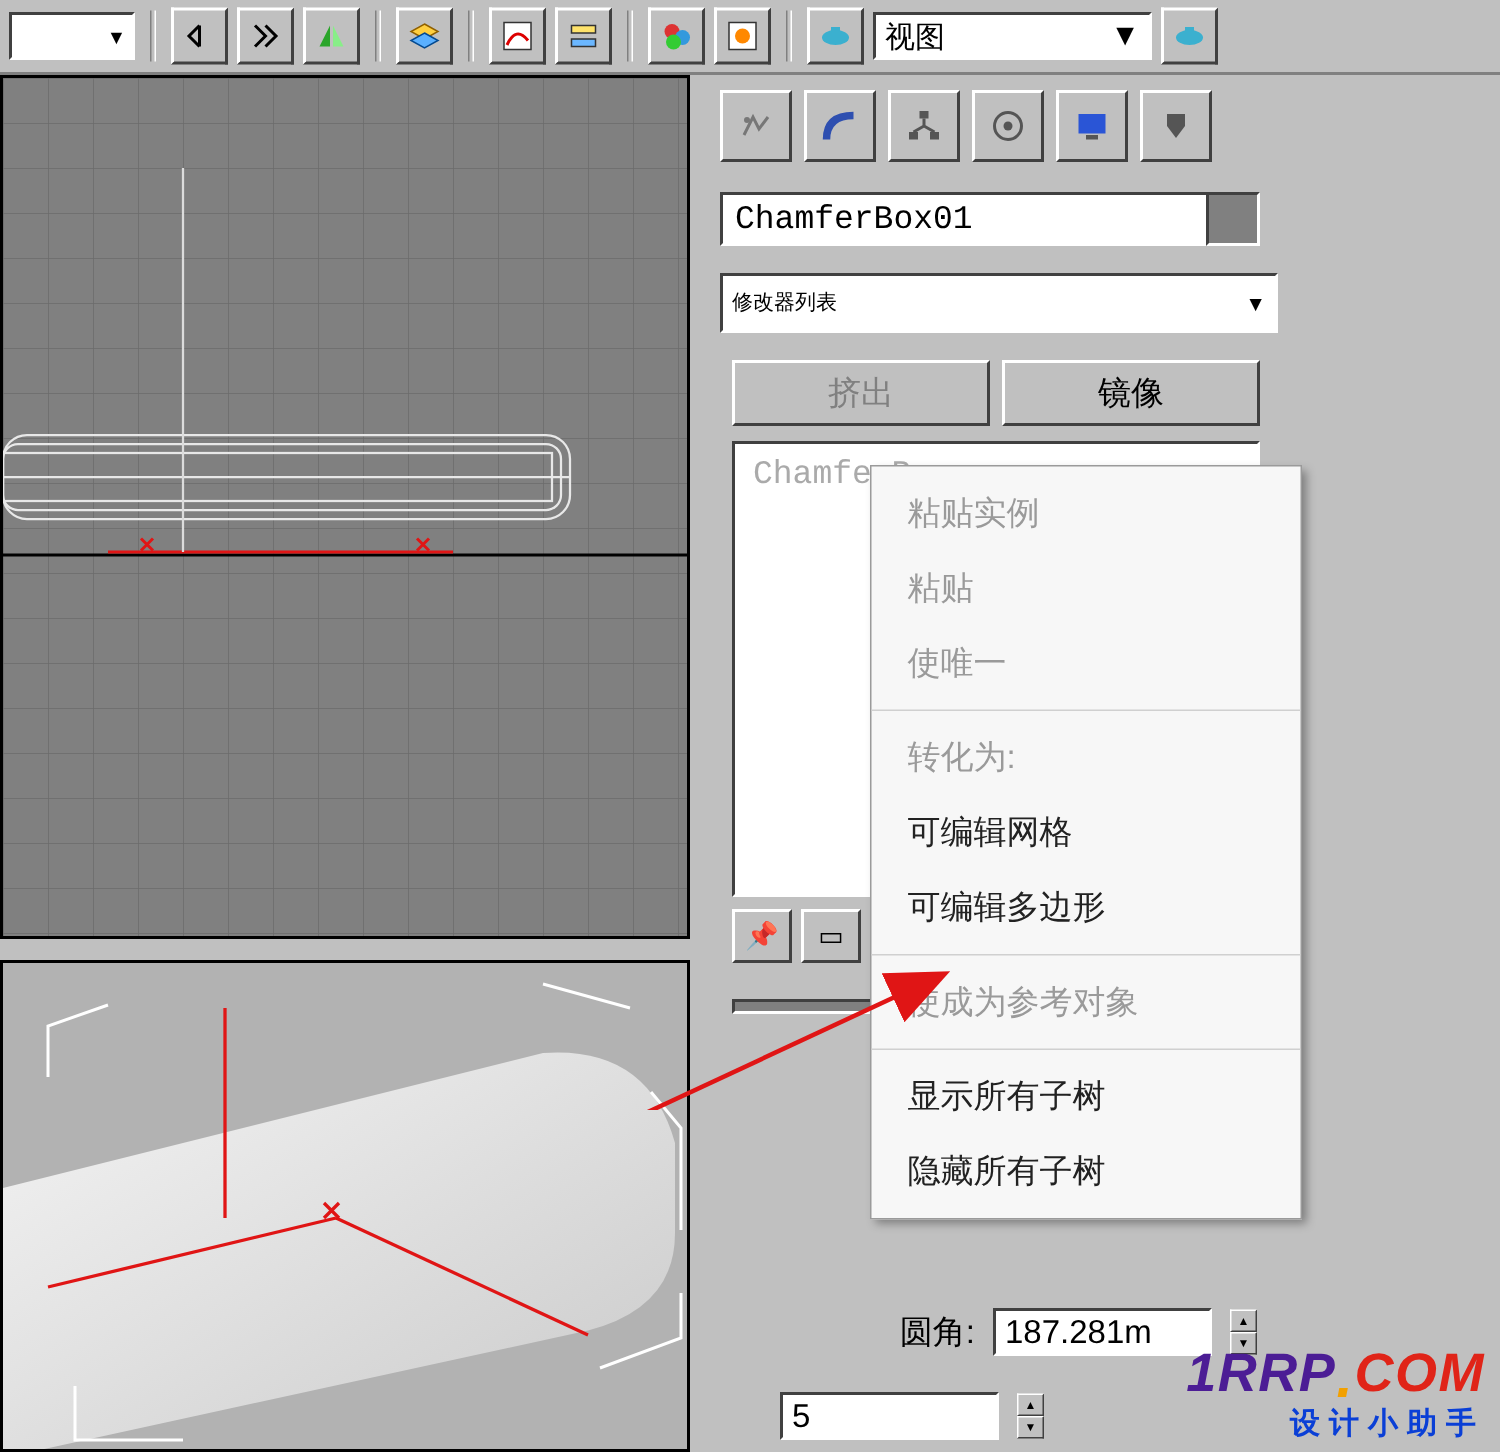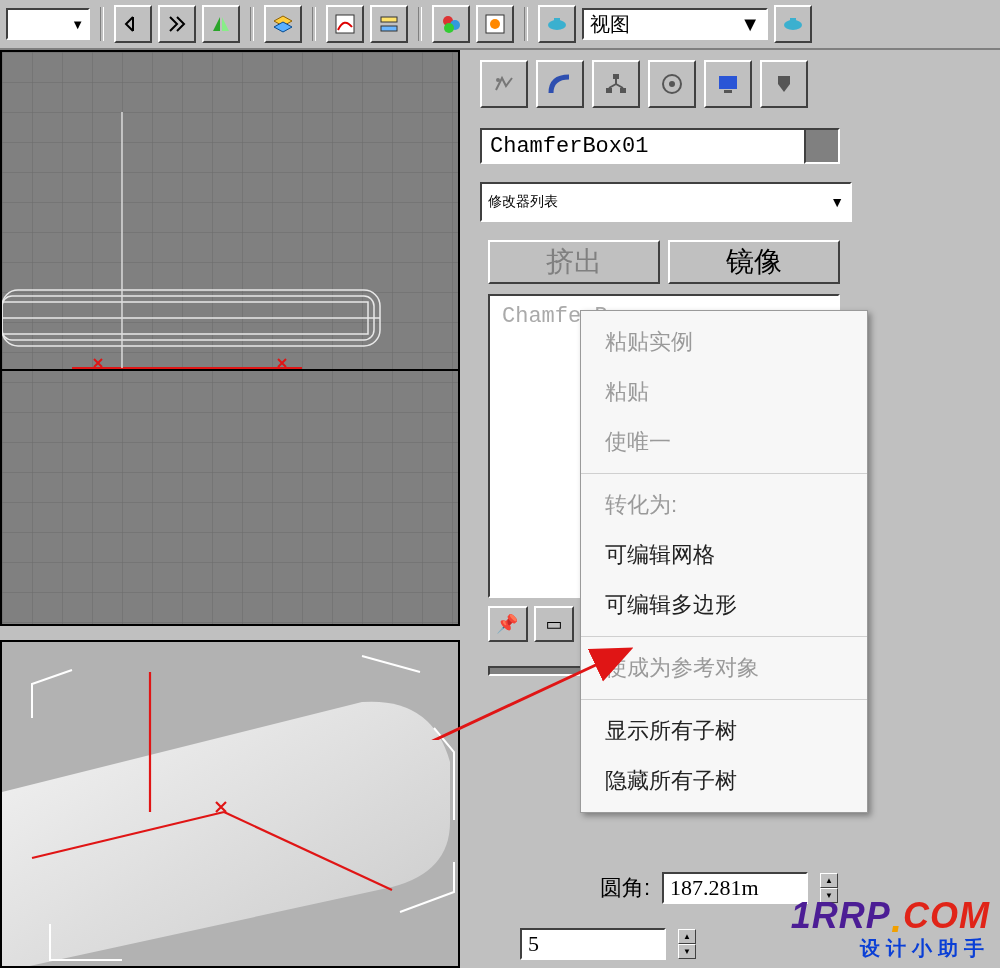--- a/index.html
+++ b/index.html
@@ -127,21 +127,21 @@
     display: flex; align-items: center; justify-content: space-between;
     padding: 0 6px;
     font-size: 14px;
   }
 
   
   .mod-btn {
     position: absolute;
     top: 190px; height: 40px;
     display:flex;align-items:center;justify-content:center;
-    font-size: 28px;
+    font-size: 22px;
   }
   #btn-extrude { left: 28px; width: 168px; color:#808080; }
   #btn-mirror  { left: 208px; width: 168px; }
 
   
   #mod-stack {
     position: absolute;
     left: 28px; top: 244px;
     width: 348px; height: 300px;
     background: #fff;
@@ -173,21 +173,21 @@
   .param-row {
     position: absolute; left: 60px;
     display:flex; align-items:center; gap:12px;
     font-size: 22px;
   }
   .param-row .lbl { text-align:right; width: 130px; }
   .param-row .val {
     width: 136px; height: 28px; background:#fff;
     border:2px solid; border-color:#404040 #fff #fff #404040;
     display:flex; align-items:center; padding-left:6px;
-    font-family: Liberation Serif, serif;
+    font-family: Liberation Sans, sans-serif;
   }
   .spinner {
     width: 18px; height: 30px;
     display:flex; flex-direction:column;
   }
   .spinner div {
     flex:1; background:#c0c0c0;
     border:1px solid; border-color:#fff #404040 #404040 #fff;
     font-size:8px; display:flex;align-items:center;justify-content:center;
   }

